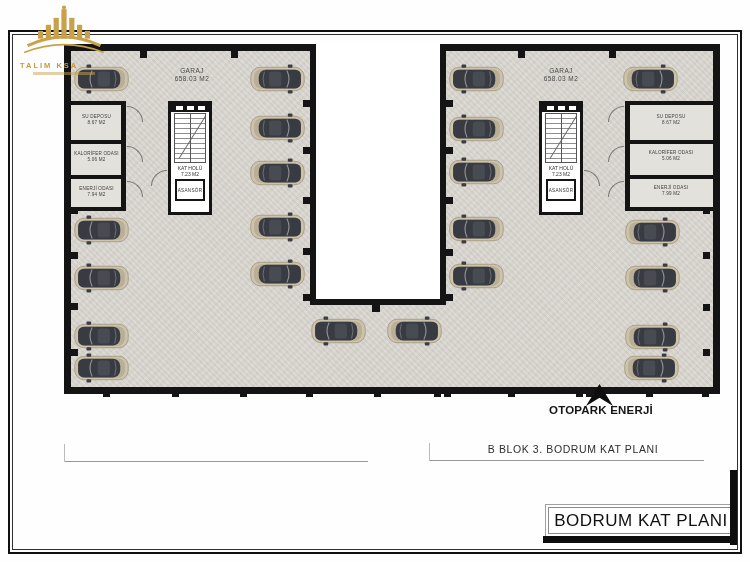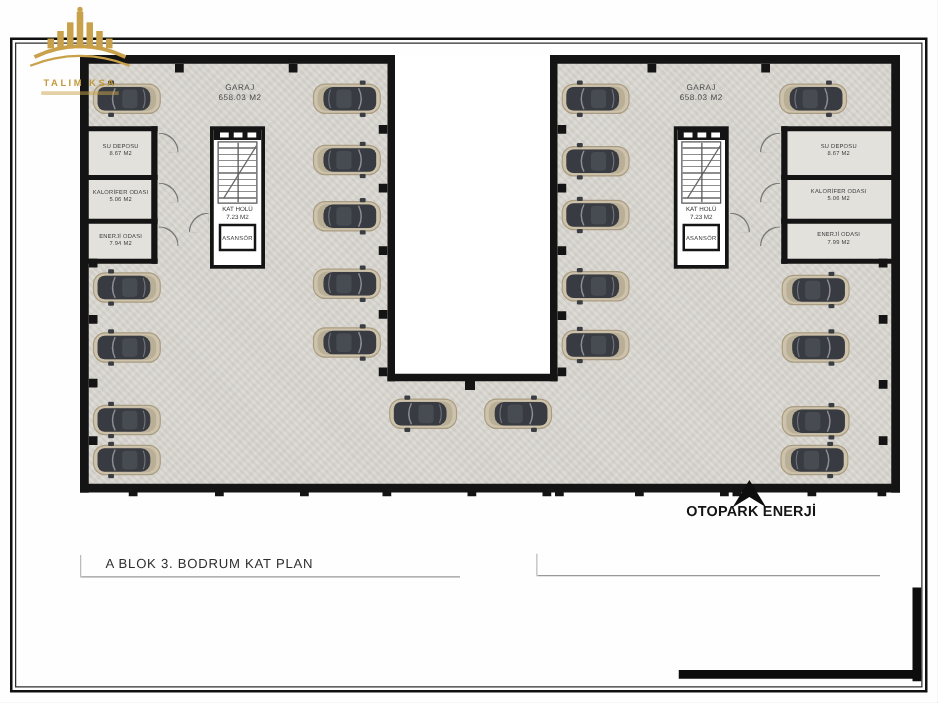--- a/index.html
+++ b/index.html
@@ -6,21 +6,21 @@
   *{box-sizing:border-box;}
   .sheet{position:relative;width:750px;height:562px;background:#fefefe;overflow:hidden;
          font-family:"Liberation Sans",sans-serif;}
   .abs{position:absolute;}
 
   
   .frame-outer{left:8px;top:30px;width:734px;height:524px;border:2px solid #101010;}
   .frame-inner{left:12px;top:34px;width:726px;height:516px;border:1px solid #2e2e2e;}
 
   
-  .logo{left:20px;top:4px;width:88px;text-align:center;z-index:30;}
+  .logo{left:20px;top:4px;width:88px;z-index:30;}
   .logo-title{font-size:7.5px;letter-spacing:2px;color:#c39a3d;font-weight:700;margin-top:1px;}
   .logo-bar{width:62px;height:3px;background:#c8a14a;opacity:.5;margin:2px auto 0;}
 
   
   #plan-layer{left:0;top:0;width:750px;height:562px;}
   .floor{left:66px;top:46px;width:652px;height:344px;background:#dad7d1;
          background-image:repeating-linear-gradient(45deg,rgba(255,255,255,.05) 0 2px,rgba(0,0,0,.03) 2px 4px),
                           repeating-linear-gradient(-45deg,rgba(0,0,0,.02) 0 3px,rgba(255,255,255,.04) 3px 6px);
          z-index:1;}
   .notch{left:312px;top:44px;width:132px;height:258px;background:#fff;z-index:2;}
@@ -510,22 +510,27 @@
   <path d="M88,16 q6,16 0,32" stroke="#6f7278" stroke-width="2" fill="none"></path>
   <rect x="28" y="1" width="10" height="7" rx="2" fill="#3a3d42"></rect>
   <rect x="28" y="56" width="10" height="7" rx="2" fill="#3a3d42"></rect>
 </svg>
       </div>
     </div>
 
   <div class="abs entrance-arrow"></div>
   <div class="abs entrance-label">OTOPARK ENERJİ</div>
 
-  <div class="abs caption caption-a">A BLOK 3. BODRUM KAT PLAN</div>
   <div class="abs caption-line line-a"></div>
   <div class="abs caption-tick tick-a"></div>
+  <div class="abs caption caption-b">B BLOK 3. BODRUM KAT PLANI</div>
   <div class="abs caption-line line-b"></div>
   <div class="abs caption-tick tick-b"></div>
 
+  <div class="abs tb-box">
+    <div class="abs tb-box-inner">
+      <span class="tb-title">BODRUM KAT PLANI</span>
+    </div>
+  </div>
   <div class="abs heavy-v"></div>
   <div class="abs heavy-h"></div>
 
 </div>
 
 </body></html>

